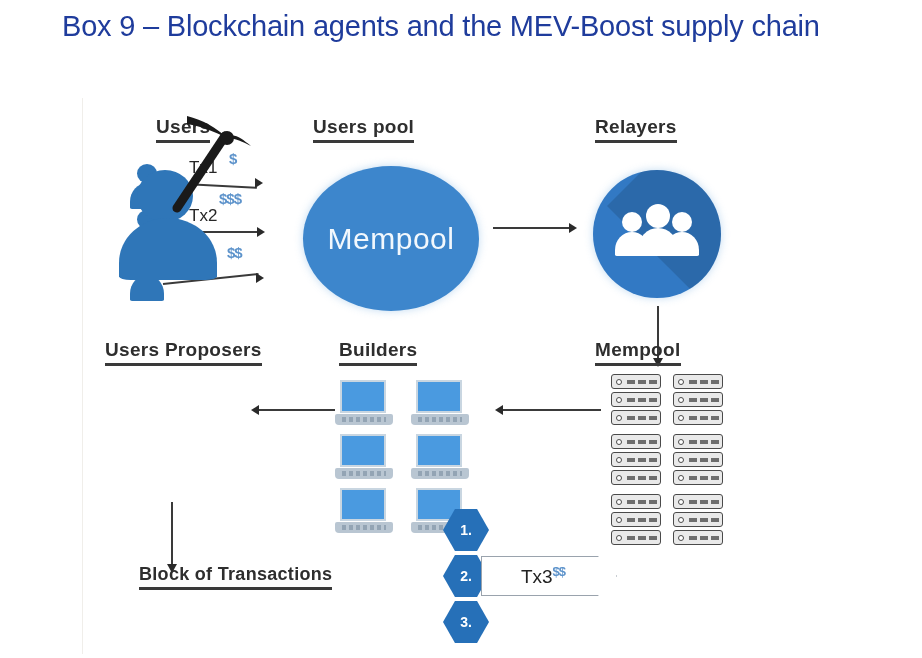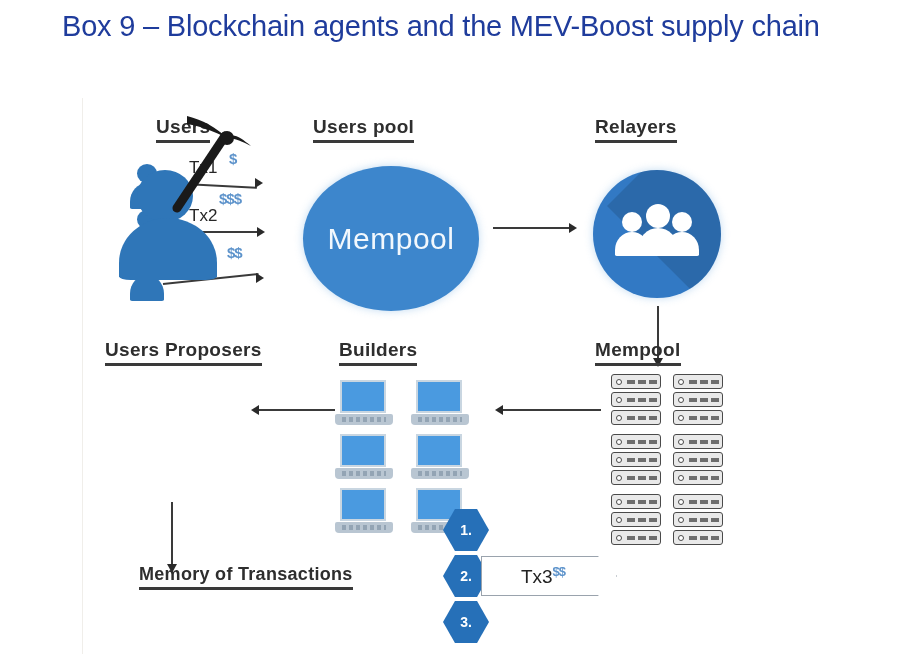--- a/index.html
+++ b/index.html
@@ -461,21 +461,21 @@
         <div class="led"></div>
         <div class="bars"></div>
       </div>
   </div>
 
   <div class="arrow" style="left:82px; top:404px; width:14px; height:76px;">
     <div class="shaft" style="left:6px; top:0; width:2px; height:64px;"></div>
     <div class="head-d" style="left:2px; top:62px;"></div>
   </div>
 
-  <div class="sec-label small" style="left:56px; top:466px;">Memory of Transactions</div>
+  <div class="sec-label small" style="left:56px; top:466px;">Block of Transactions</div>
 
   <div class="tx-row" style="left:360px; top:411px; width:190px;">
     <div class="tx-hex">1.</div>
   </div>
 
   <div class="tx-row" style="left:360px; top:457px; width:190px;">
     <div class="tx-hex">2.</div>
     <div class="tx-chev">
       <span class="txt">
         <span>Tx3</span><sup>$$</sup>

